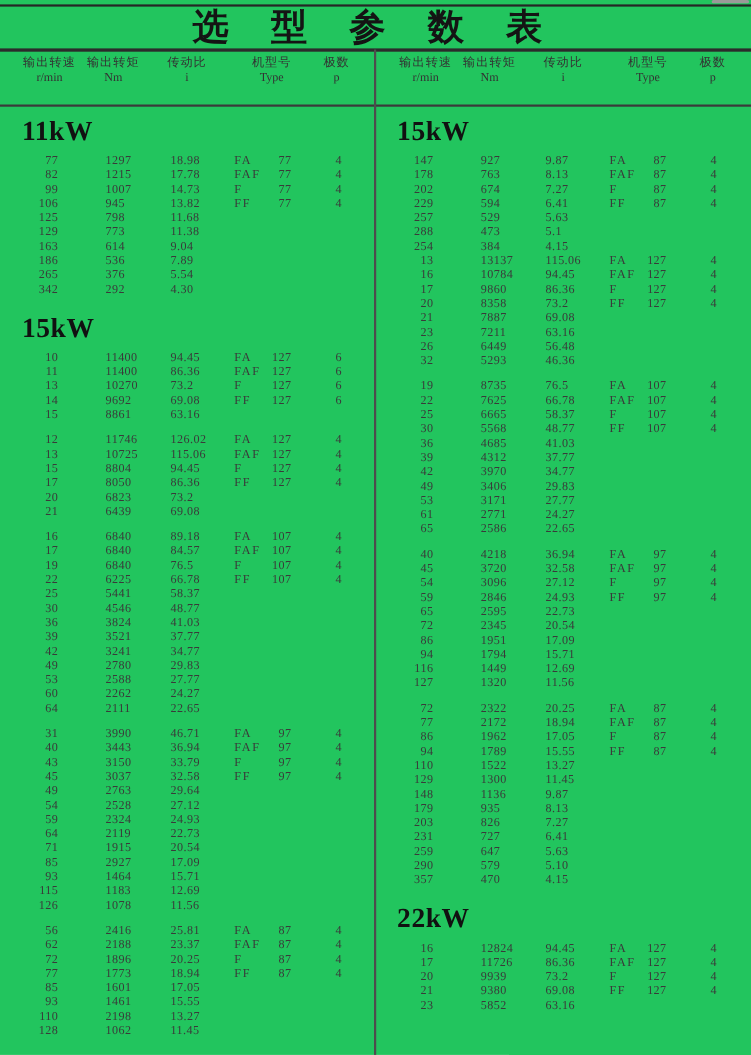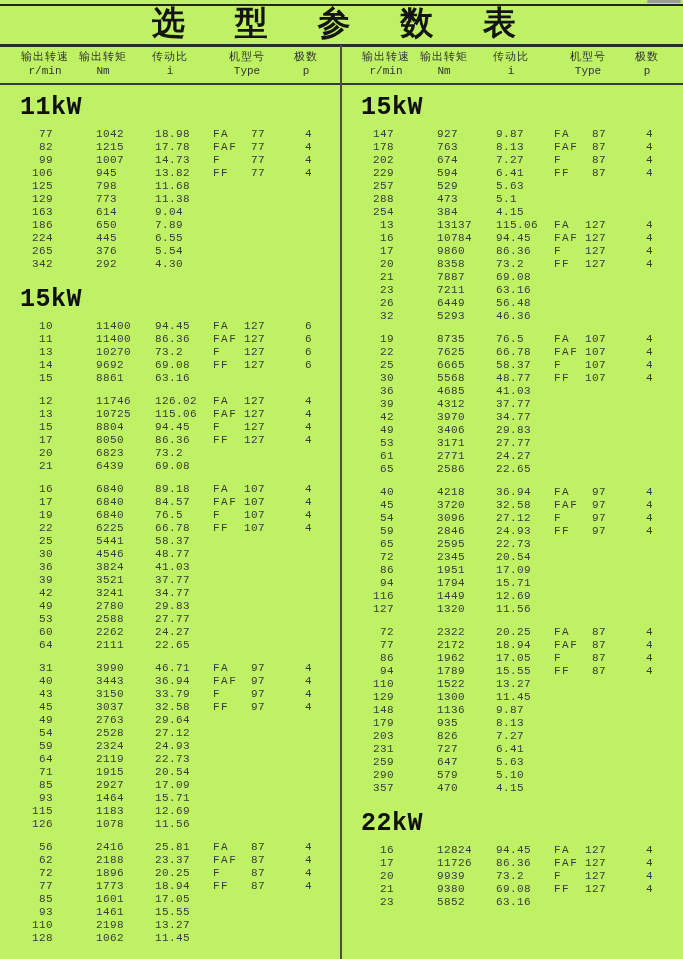--- a/index.html
+++ b/index.html
@@ -1,36 +1,36 @@
 <!DOCTYPE html>
 <html><head>
 <meta charset="utf-8">
 <style>
   html,body { margin:0; padding:0; background:#e9e9e7; }
   .page {
     position:relative;
     width:683px; height:959px;
     margin:0 auto;
-    background:#bef264;
-    font-family:Liberation Mono, monospace;
+    background:#22c55e;
+    font-family:Liberation Serif, serif;
     color:#3a3a3a;
     overflow:hidden;
   }
   .top-rule { position:absolute; top:4px; left:0; right:0; height:2px; background:#252525; }
   .corner-artifact { position:absolute; top:0; right:2px; width:34px; height:3px; background:#9a9a98; border-radius:2px; }
   .title {
     margin:9px 0 0 0; padding:0;
     text-align:center;
     font-size:33px; line-height:33px; font-weight:bold;
     letter-spacing:15px;
     color:#141414;
     white-space:nowrap;
   }
   .title-rule { margin-top:2px; height:3px; background:#2b2b2b; }
-  .header-band { display:flex; height:36px; }
+  .header-band { display:flex; height:48px;justify-content:space-between; }
   .header-half { position:relative; width:341px; height:36px; flex:0 0 341px; }
   .hcell { position:absolute; top:3px; text-align:center; color:#333; }
   .hlabel { font-size:11px; line-height:14px; letter-spacing:1px; }
   .hunit  { font-size:11px; line-height:14px; }
   .hc0 { left:5px;   width:80px; }
   .hc1 { left:68px;  width:70px; }
   .hc2 { left:135px; width:70px; }
   .hc3 { left:212px; width:70px; }
   .hc4 { left:281px; width:50px; }
   .header-rule { height:2px; background:#3a3a3a; }
@@ -122,21 +122,21 @@
   </div>
   <div class="header-rule"></div>
 
   <div class="body">
     <div class="col" id="col-0">
         <div class="section">
           <div class="section-heading">11kW</div>
           <div class="block">
             <div class="row">
               <span class="c-speed">77</span>
-              <span class="c-torque">1042</span>
+              <span class="c-torque">1297</span>
               <span class="c-ratio">18.98</span>
               <span class="c-type"><span class="tprefix">FA</span><span class="tsize">77</span></span>
               <span class="c-poles">4</span>
             </div>
             <div class="row">
               <span class="c-speed">82</span>
               <span class="c-torque">1215</span>
               <span class="c-ratio">17.78</span>
               <span class="c-type"><span class="tprefix">FAF</span><span class="tsize">77</span></span>
               <span class="c-poles">4</span>
@@ -171,29 +171,22 @@
             </div>
             <div class="row">
               <span class="c-speed">163</span>
               <span class="c-torque">614</span>
               <span class="c-ratio">9.04</span>
               <span class="c-type"><span class="tprefix"></span><span class="tsize"></span></span>
               <span class="c-poles"></span>
             </div>
             <div class="row">
               <span class="c-speed">186</span>
-              <span class="c-torque">650</span>
+              <span class="c-torque">536</span>
               <span class="c-ratio">7.89</span>
-              <span class="c-type"><span class="tprefix"></span><span class="tsize"></span></span>
-              <span class="c-poles"></span>
-            </div>
-            <div class="row">
-              <span class="c-speed">224</span>
-              <span class="c-torque">445</span>
-              <span class="c-ratio">6.55</span>
               <span class="c-type"><span class="tprefix"></span><span class="tsize"></span></span>
               <span class="c-poles"></span>
             </div>
             <div class="row">
               <span class="c-speed">265</span>
               <span class="c-torque">376</span>
               <span class="c-ratio">5.54</span>
               <span class="c-type"><span class="tprefix"></span><span class="tsize"></span></span>
               <span class="c-poles"></span>
             </div>

